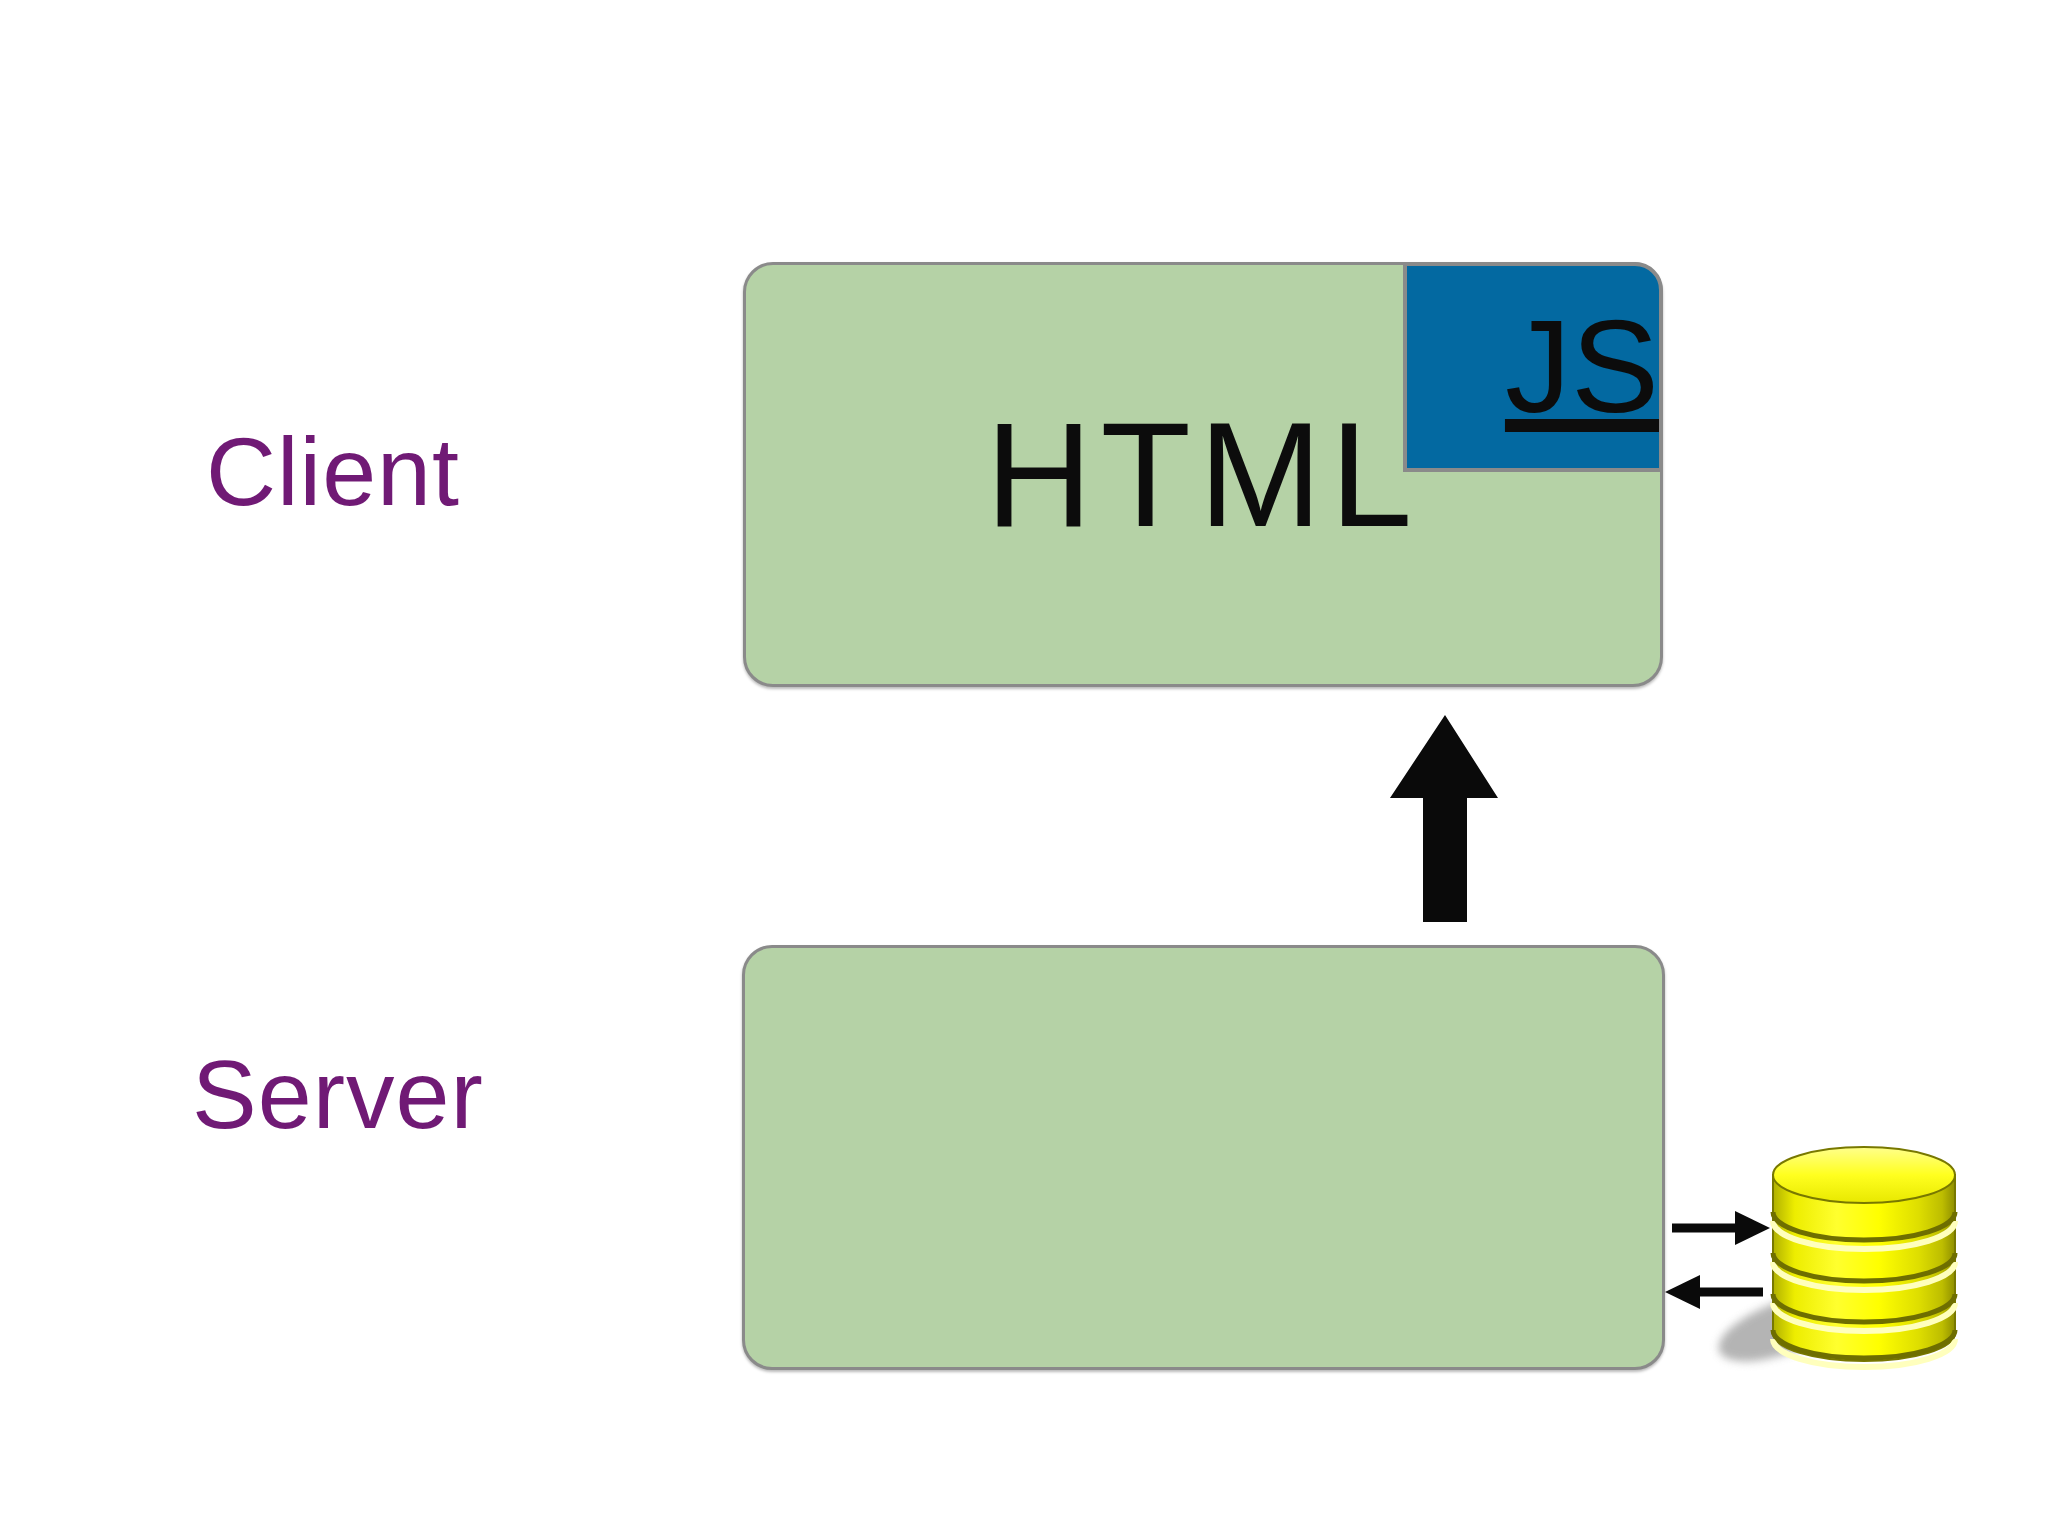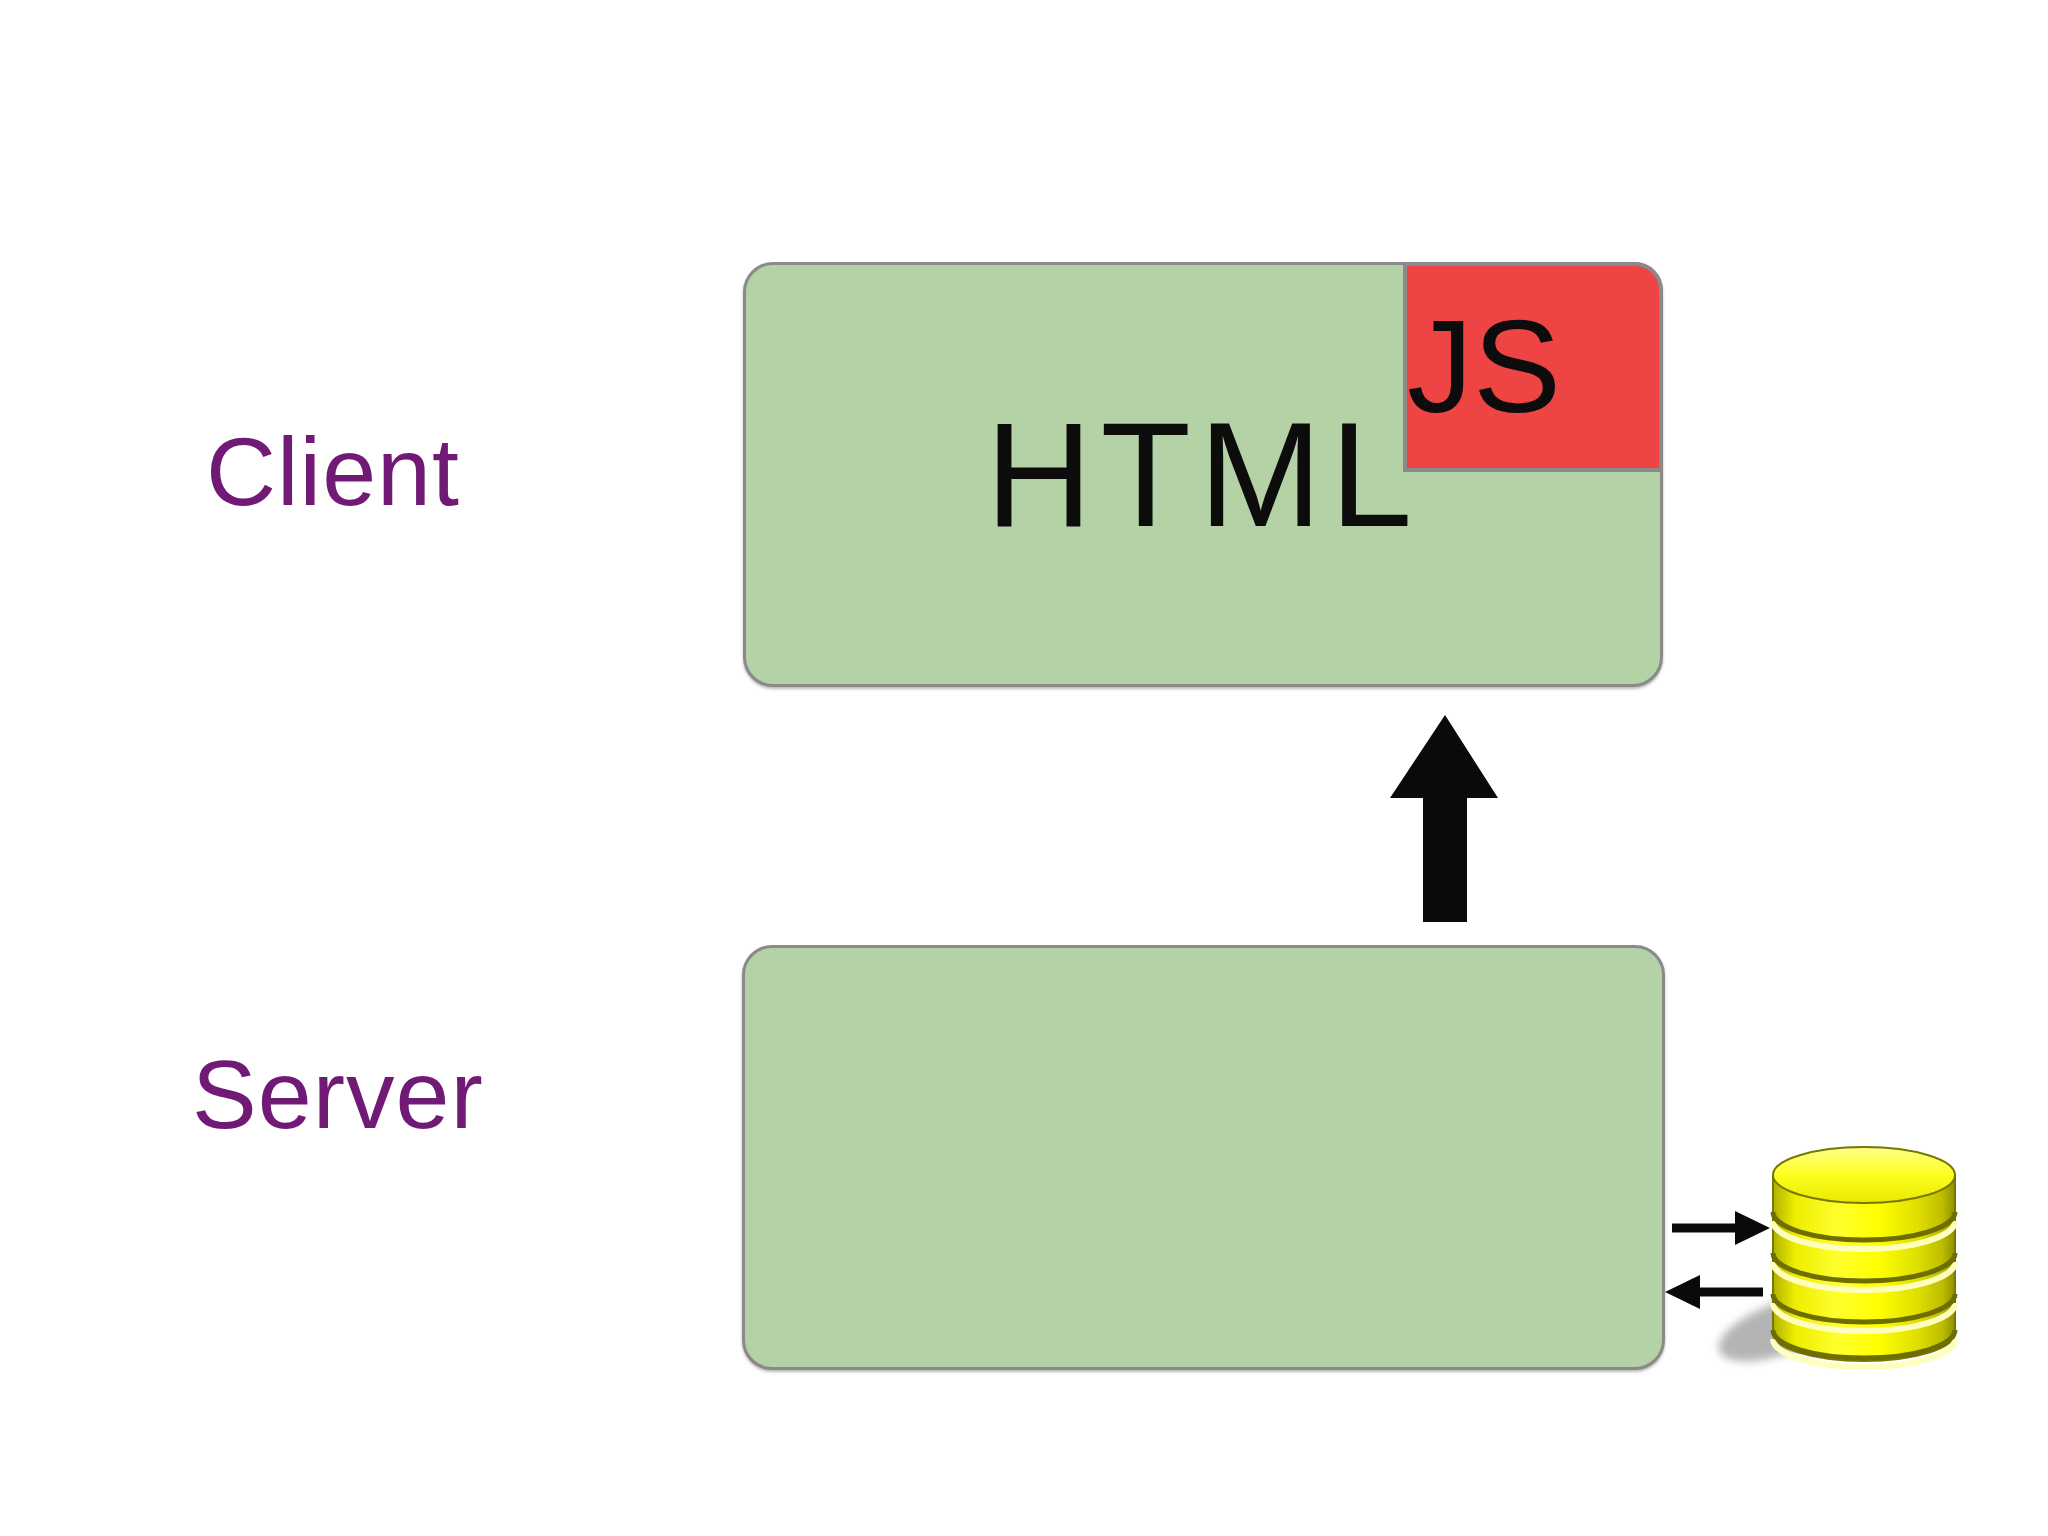--- a/index.html
+++ b/index.html
@@ -15,22 +15,22 @@
     box-shadow:0 2px 3px rgba(0,0,0,0.28);
   }
   .client-box{left:743px;top:262px;width:914px;height:419px;}
   .server-box{left:742px;top:945px;width:917px;height:419px;}
   .html-text{
     position:absolute;inset:0;display:flex;align-items:center;justify-content:center;
     font-size:148px;letter-spacing:8px;line-height:1;color:#0c0c0c;
   }
   .js-box{
     position:absolute;top:-3px;right:-3px;width:252px;height:202px;
-    background:#ef4444;border:4px solid #8a8a8a;border-top-right-radius:28px;
-    display:flex;align-items:center;justify-content:flex-start;
+    background:#0369a1;border:4px solid #8a8a8a;border-top-right-radius:28px;
+    display:flex;align-items:center;justify-content:flex-end;text-decoration:underline;
   }
   .js-box span{font-size:132px;line-height:1;color:#0c0c0c;}
   svg.icon{position:absolute;display:block;}
   .up-arrow{left:1380px;top:710px;width:130px;height:220px;}
   .db-arrows{left:1655px;top:1195px;width:125px;height:120px;}
   .database{left:1700px;top:1115px;width:280px;height:262px;}
 </style>
 </head>
 <body>
 

